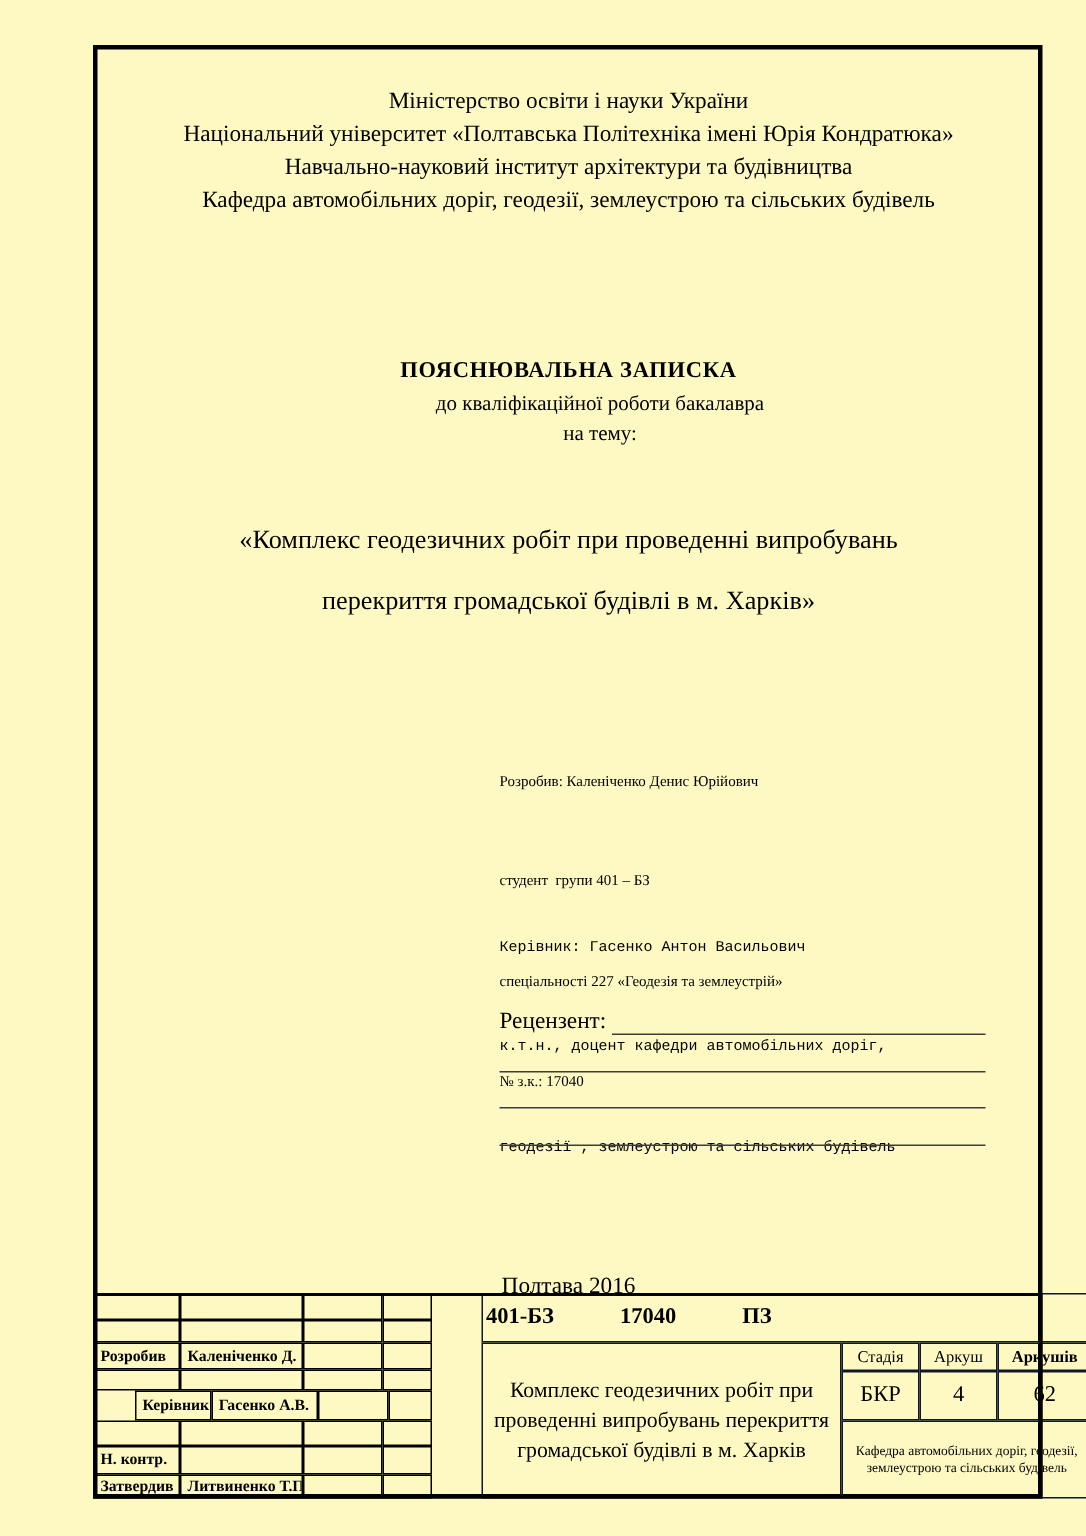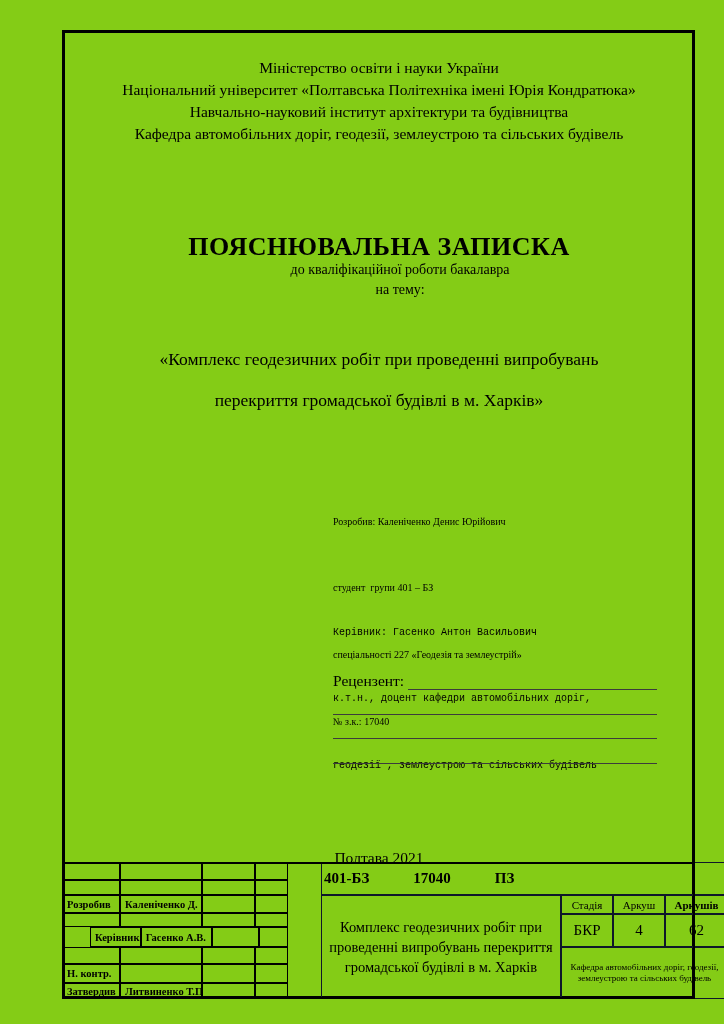--- a/index.html
+++ b/index.html
@@ -1,29 +1,29 @@
 <!DOCTYPE html>
 <html><head>
 <meta charset="utf-8">
 <style>
   html,body { margin:0; padding:0; background:#ffffff; }
   .page {
-    position:relative; width:724px; height:1024px; background:#84cc16;
+    position:relative; width:724px; height:1024px; background:#fef9c3;
     font-family:"Liberation Serif", serif; color:#000; overflow:hidden;
   }
   .frame {
     position:absolute; left:62px; top:30px; width:633px; height:969px;
     border:3px solid #000; box-sizing:border-box;
   }
   .abs { position:absolute; }
   .center { text-align:center; }
 
   .header-block { left:63px; top:57px; width:632px; font-size:15.5px; line-height:22px; }
   .title-block { left:63px; top:234px; width:632px; }
-  .title-main { font-size:26px; font-weight:bold; letter-spacing:0.5px; line-height:26px; }
+  .title-main { font-size:15px; font-weight:bold; letter-spacing:0.5px; line-height:26px; }
   .title-sub  { font-size:14px; font-weight:normal; line-height:20px;margin-left:42px; }
   .theme-block { left:63px; top:349px; width:632px; font-size:17.5px; }
   .theme-line2 { margin-top:20px; }
 
   .info-block { left:333px; width:340px; font-size:10px; line-height:22.3px; white-space:pre-wrap; }
   .dev-block { top:466px; }
   .sup-block { top:577px;font-family:Liberation Mono, monospace; }
 
   .rev-block { left:333px; top:669px; width:324px; font-size:15.5px; }
   .rev-row { display:flex; align-items:flex-end; height:21px; }
@@ -94,21 +94,21 @@
   <div class="abs rev-block">
     <div class="rev-row">
       <span class="rev-label">Рецензент: </span>
       <span class="sig-line"></span>
     </div>
     <div class="blank-line"></div>
     <div class="blank-line"></div>
     <div class="blank-line"></div>
   </div>
 
-  <div class="abs city-year center">Полтава 2021</div>
+  <div class="abs city-year center">Полтава 2016</div>
 
   <div class="stamp">
 
     <div class="stamp-left">
       <div class="srow" style="height:18px;">
         <div class="scell c-role"></div>
         <div class="scell c-name"></div>
         <div class="scell c-sig"></div>
         <div class="scell c-date"></div>
       </div>

